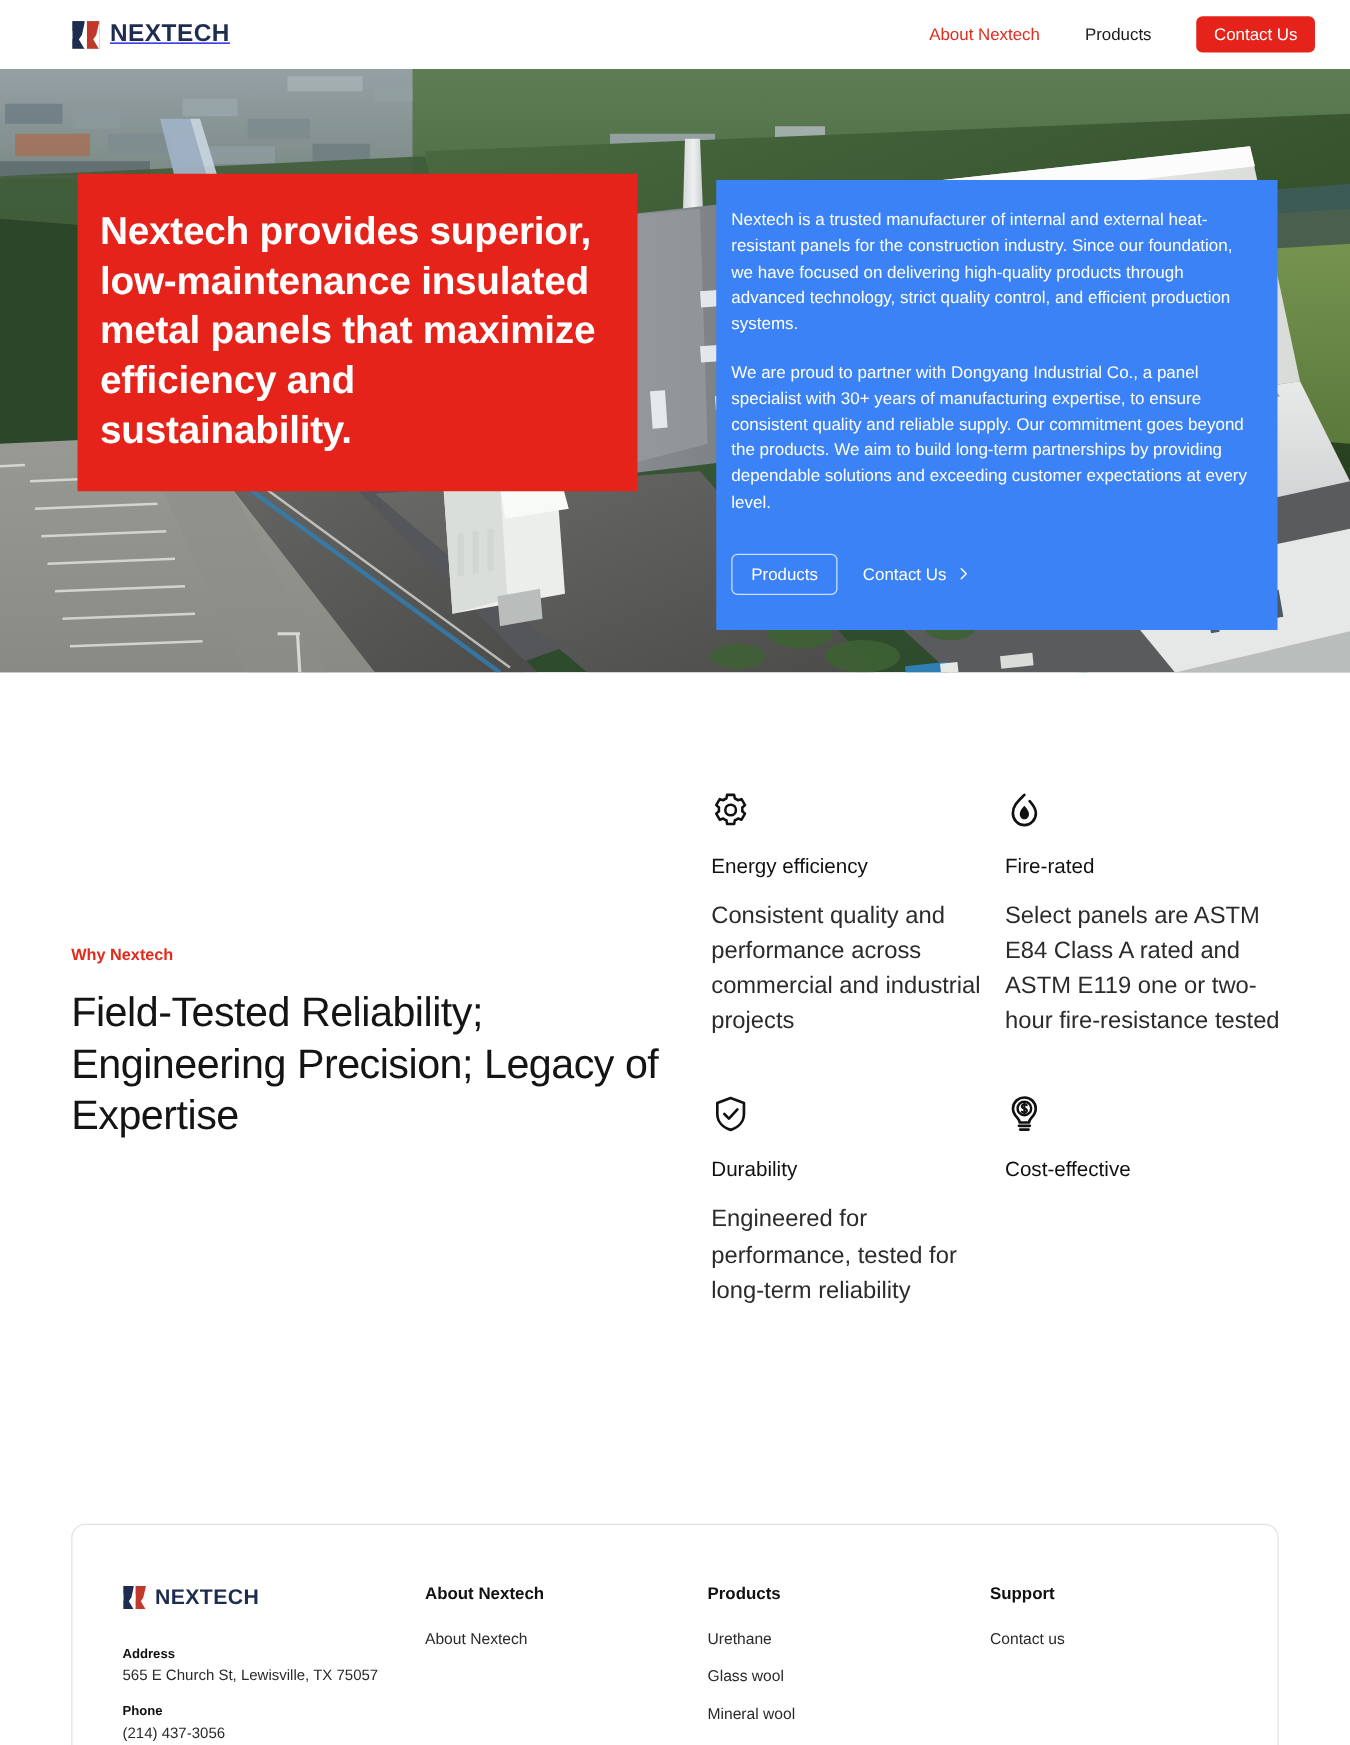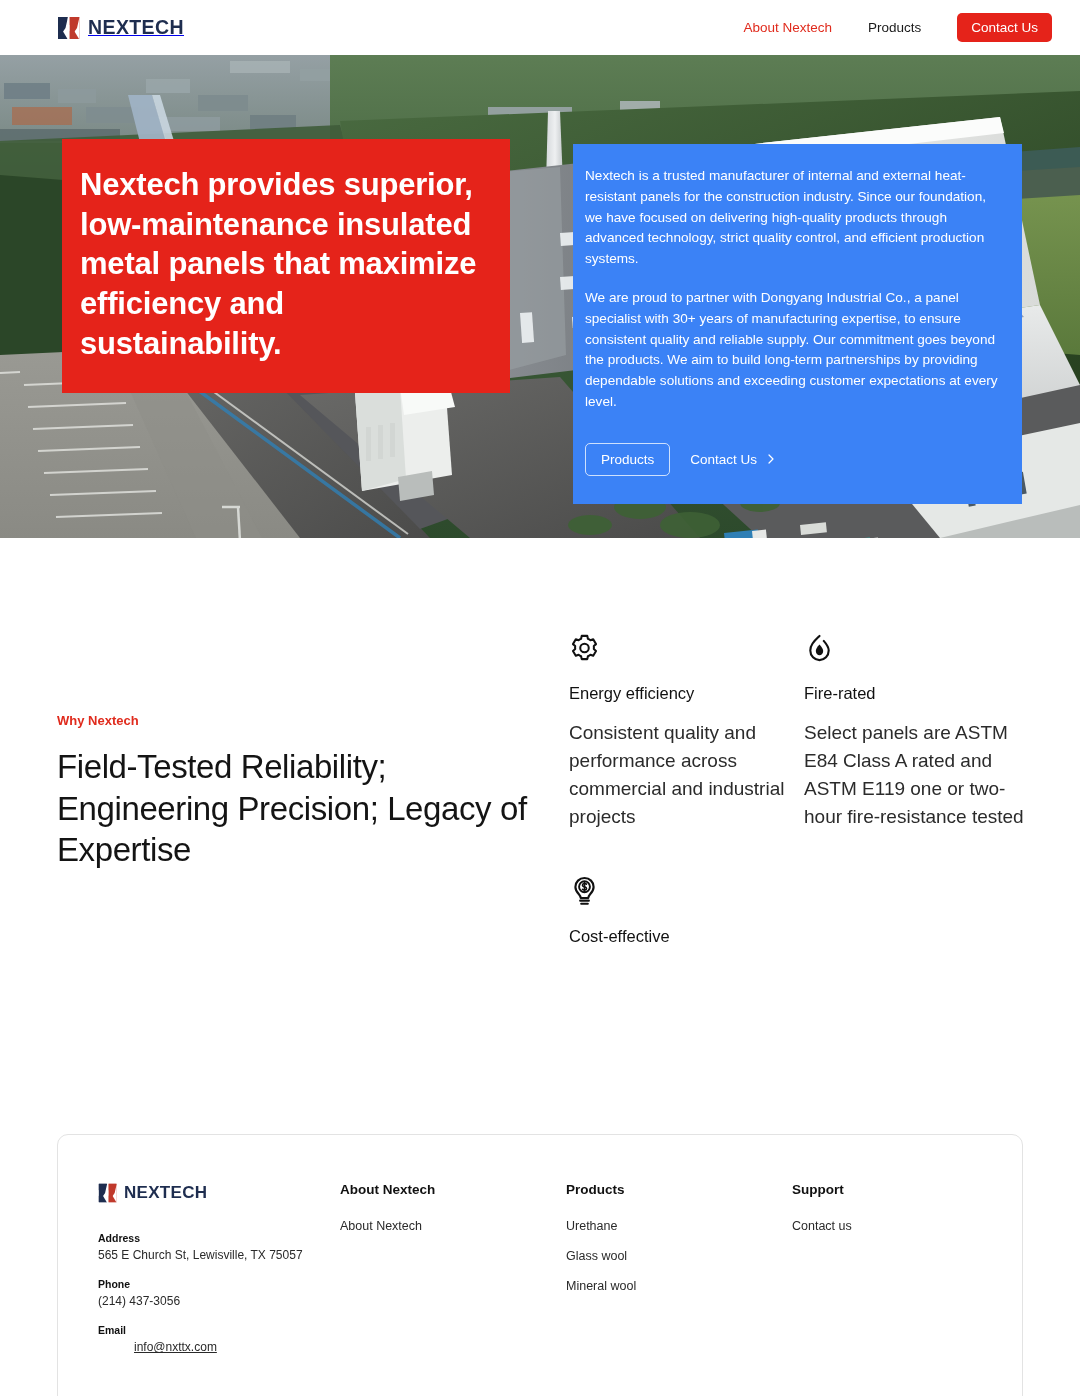--- a/index.html
+++ b/index.html
@@ -428,20 +428,28 @@
 
     <div class="feature">
       <svg class="feature-icon" viewBox="0 0 32 32" width="31" height="31">
         <path d="M16 3.5 C10.5 9 6.5 12.5 6.5 18.6 C6.5 24.1 10.8 28.5 16 28.5 C21.2 28.5 25.5 24.1 25.5 18.6 C25.5 14.3 23 11.6 20.4 8.7" fill="none" stroke="#111111" stroke-width="2.2" stroke-linecap="round" stroke-linejoin="round"></path>
         <path d="M16 12.4 C13.5 15.2 12.2 16.8 12.2 19.2 C12.2 21.8 13.9 23.6 16 23.6 C18.1 23.6 19.8 21.8 19.8 19.2 C19.8 17.4 18.7 15.6 16 12.4 Z" fill="#111111"></path>
       </svg>
       <div class="feature-title">Fire-rated</div>
       <div class="feature-desc">Select panels are ASTM E84 Class A rated and ASTM E119 one or two-hour fire-resistance tested</div>
     </div>
 
+    <div class="feature">
+      <svg class="feature-icon" viewBox="0 0 32 32" width="31" height="31">
+        <path d="M16 3 L27 7.2 V16 C27 22.6 22.4 27.4 16 29.3 C9.6 27.4 5 22.6 5 16 V7.2 Z" fill="none" stroke="#111111" stroke-width="2.2" stroke-linejoin="round"></path>
+        <path d="M10.8 16.2 L14.6 20 L21.6 12.4" fill="none" stroke="#111111" stroke-width="2.2" stroke-linecap="round" stroke-linejoin="round"></path>
+      </svg>
+      <div class="feature-title">Durability</div>
+      <div class="feature-desc">Engineered for performance, tested for long-term reliability</div>
+    </div>
 
     <div class="feature">
       <svg class="feature-icon" viewBox="0 0 32 32" width="31" height="31">
         <path d="M16 2.6 C10.6 2.6 6.6 6.7 6.6 11.8 C6.6 15.4 8.6 17.7 10.4 19.6 C11.5 20.8 12 21.8 12.1 23.2 H19.9 C20 21.8 20.5 20.8 21.6 19.6 C23.4 17.7 25.4 15.4 25.4 11.8 C25.4 6.7 21.4 2.6 16 2.6 Z" fill="none" stroke="#111111" stroke-width="2.2" stroke-linejoin="round"></path>
         <path d="M11.6 26 H20.4" stroke="#111111" stroke-width="2.4" stroke-linecap="round"></path>
         <path d="M12.6 29.1 H19.4" stroke="#111111" stroke-width="2.2" stroke-linecap="round"></path>
         <circle cx="16" cy="11.6" r="5.6" fill="none" stroke="#111111" stroke-width="2"></circle>
         <path d="M18 8.9 C17.2 8.0 13.9 7.8 13.9 10.1 C13.9 12.3 18.1 11.2 18.1 13.3 C18.1 15.4 14.7 15.3 13.9 14.3" fill="none" stroke="#111111" stroke-width="1.7" stroke-linecap="round"></path>
         <path d="M16 6.6 V16.6" stroke="#111111" stroke-width="1.7" stroke-linecap="round"></path>
       </svg>

